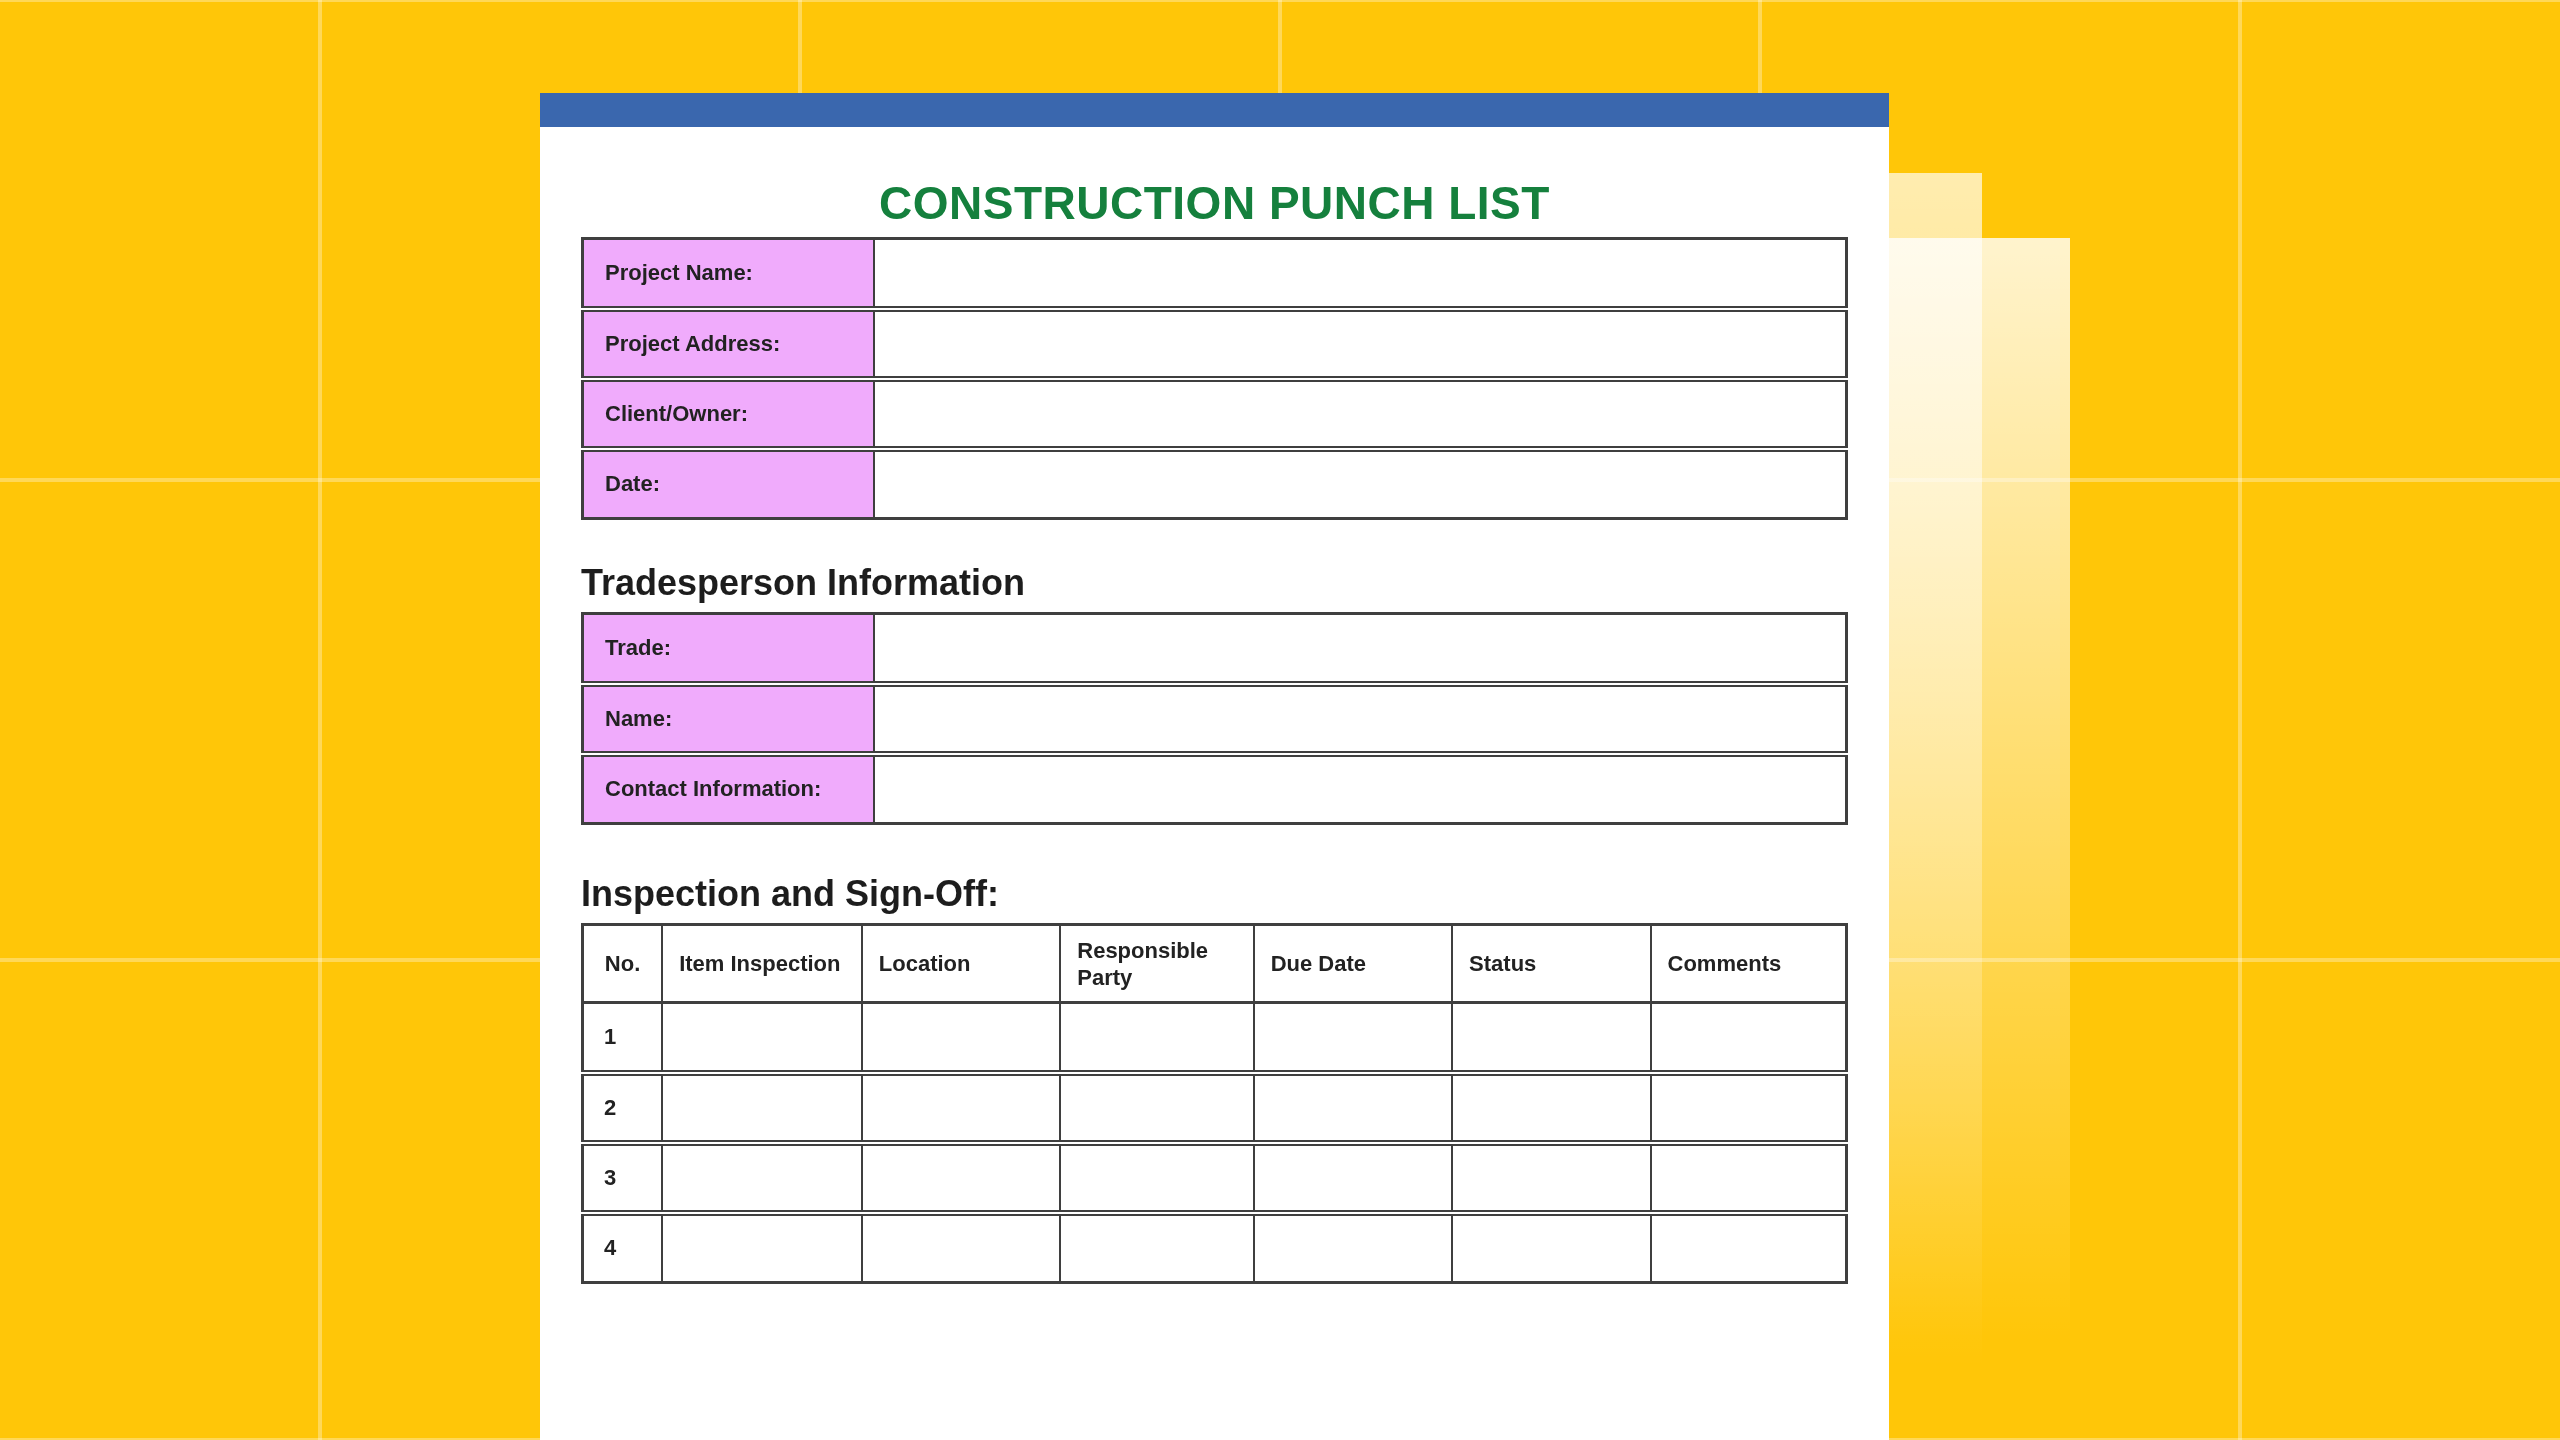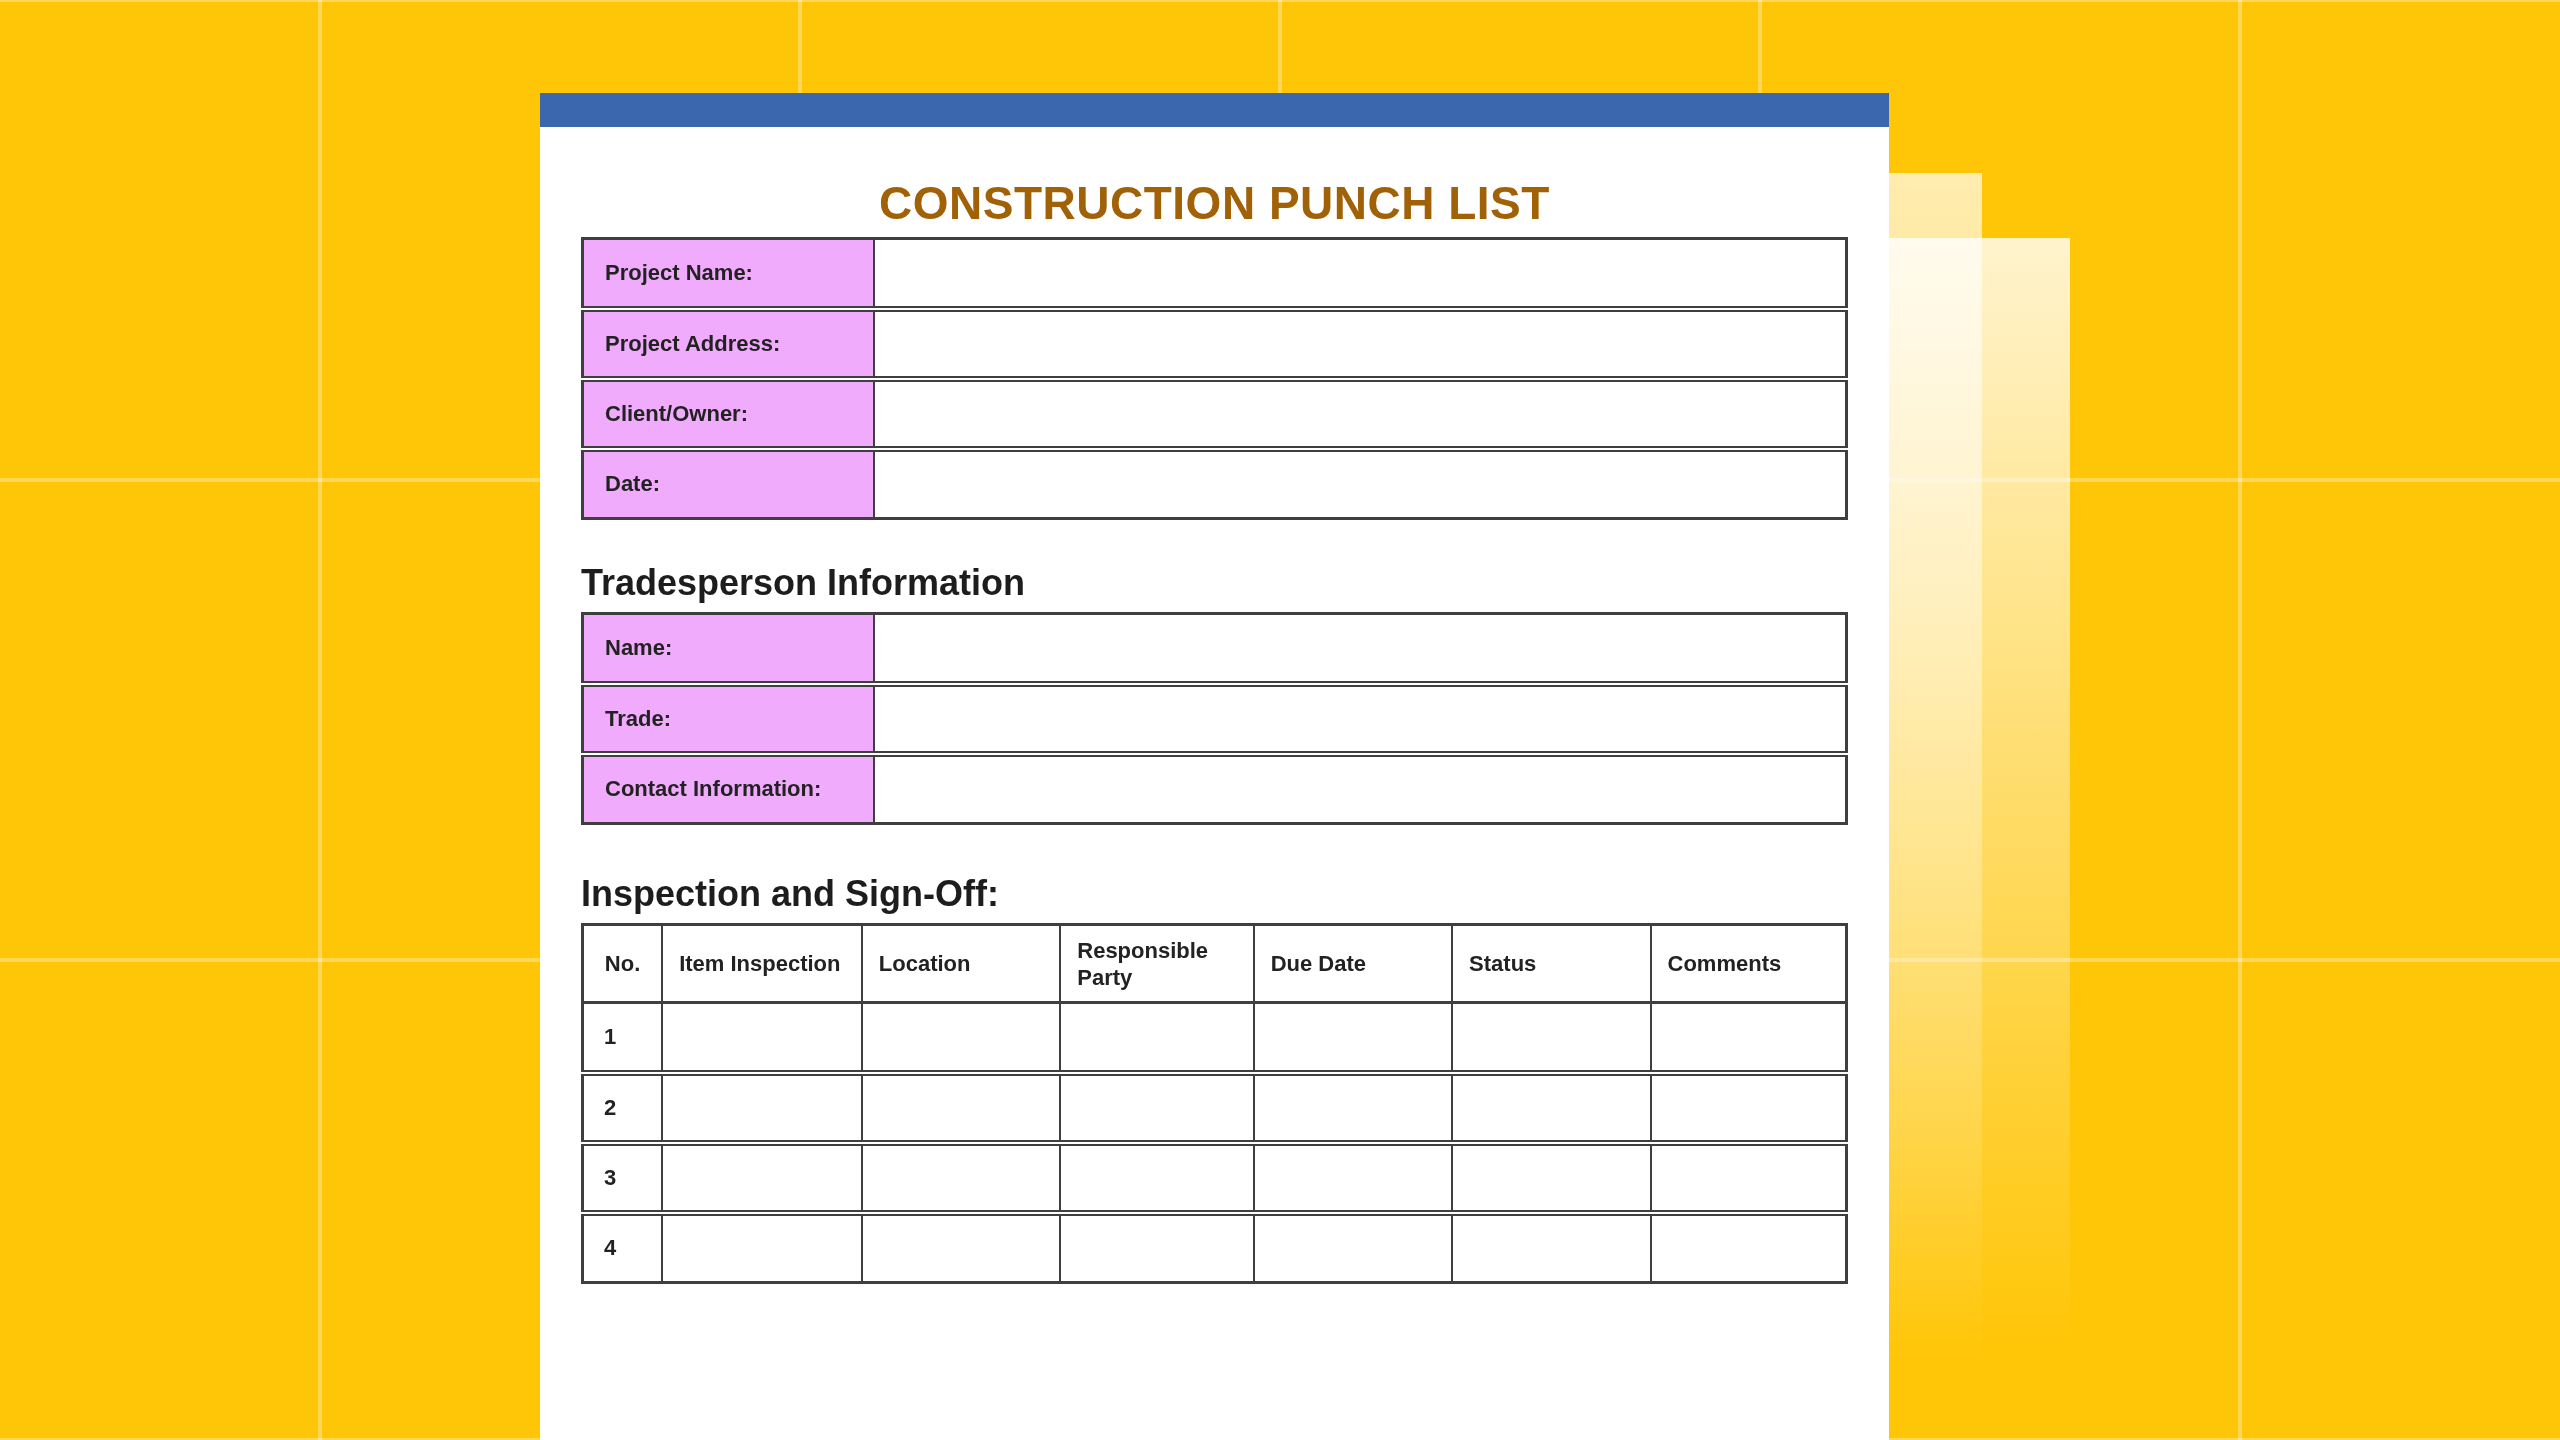--- a/index.html
+++ b/index.html
@@ -27,21 +27,21 @@
     background:linear-gradient(to bottom, rgba(255,255,255,0.68), rgba(255,255,255,0));
   }
   .doc{
     position:absolute;left:540px;top:93px;width:1349px;height:1360px;
     background:#ffffff;color:#1e1e1e;
   }
   .accent-bar{height:34px;background:#3A67AE;}
   .content{padding:0 41px;}
   .title{
     margin:50px 0 0 0;font-size:46px;line-height:52px;font-weight:700;
-    letter-spacing:0.5px;text-align:center;color:#a16207;
+    letter-spacing:0.5px;text-align:center;color:#15803d;
   }
   h2{font-size:36px;line-height:42px;font-weight:700;color:#1d1d1d;margin:0;}
   .h2-project{margin-top:30px;}
   .h2-trades{margin-top:42px;}
   .h2-inspect{margin-top:48px;}
   table{
     width:100%;border-collapse:collapse;table-layout:fixed;
     margin-top:8px;border:3px solid #3F3F3F;
   }
   td,th{
@@ -104,25 +104,25 @@
         </table>
 
       <h2 class="h2-trades">Tradesperson Information</h2>
       <table class="info-table">
         <colgroup>
             <col style="width:23.1%">
             <col style="width:76.9%">
           </colgroup>
         <tbody>
             <tr>
-          <td class="label-cell">Name:</td>
+          <td class="label-cell">Trade:</td>
           <td class="value-cell"></td>
         </tr>
         <tr>
-          <td class="label-cell">Trade:</td>
+          <td class="label-cell">Name:</td>
           <td class="value-cell"></td>
         </tr>
         <tr>
           <td class="label-cell">Contact Information:</td>
           <td class="value-cell"></td>
         </tr>
       </tbody>
         </table>
 
       <h2 class="h2-inspect">Inspection and Sign-Off:</h2>

